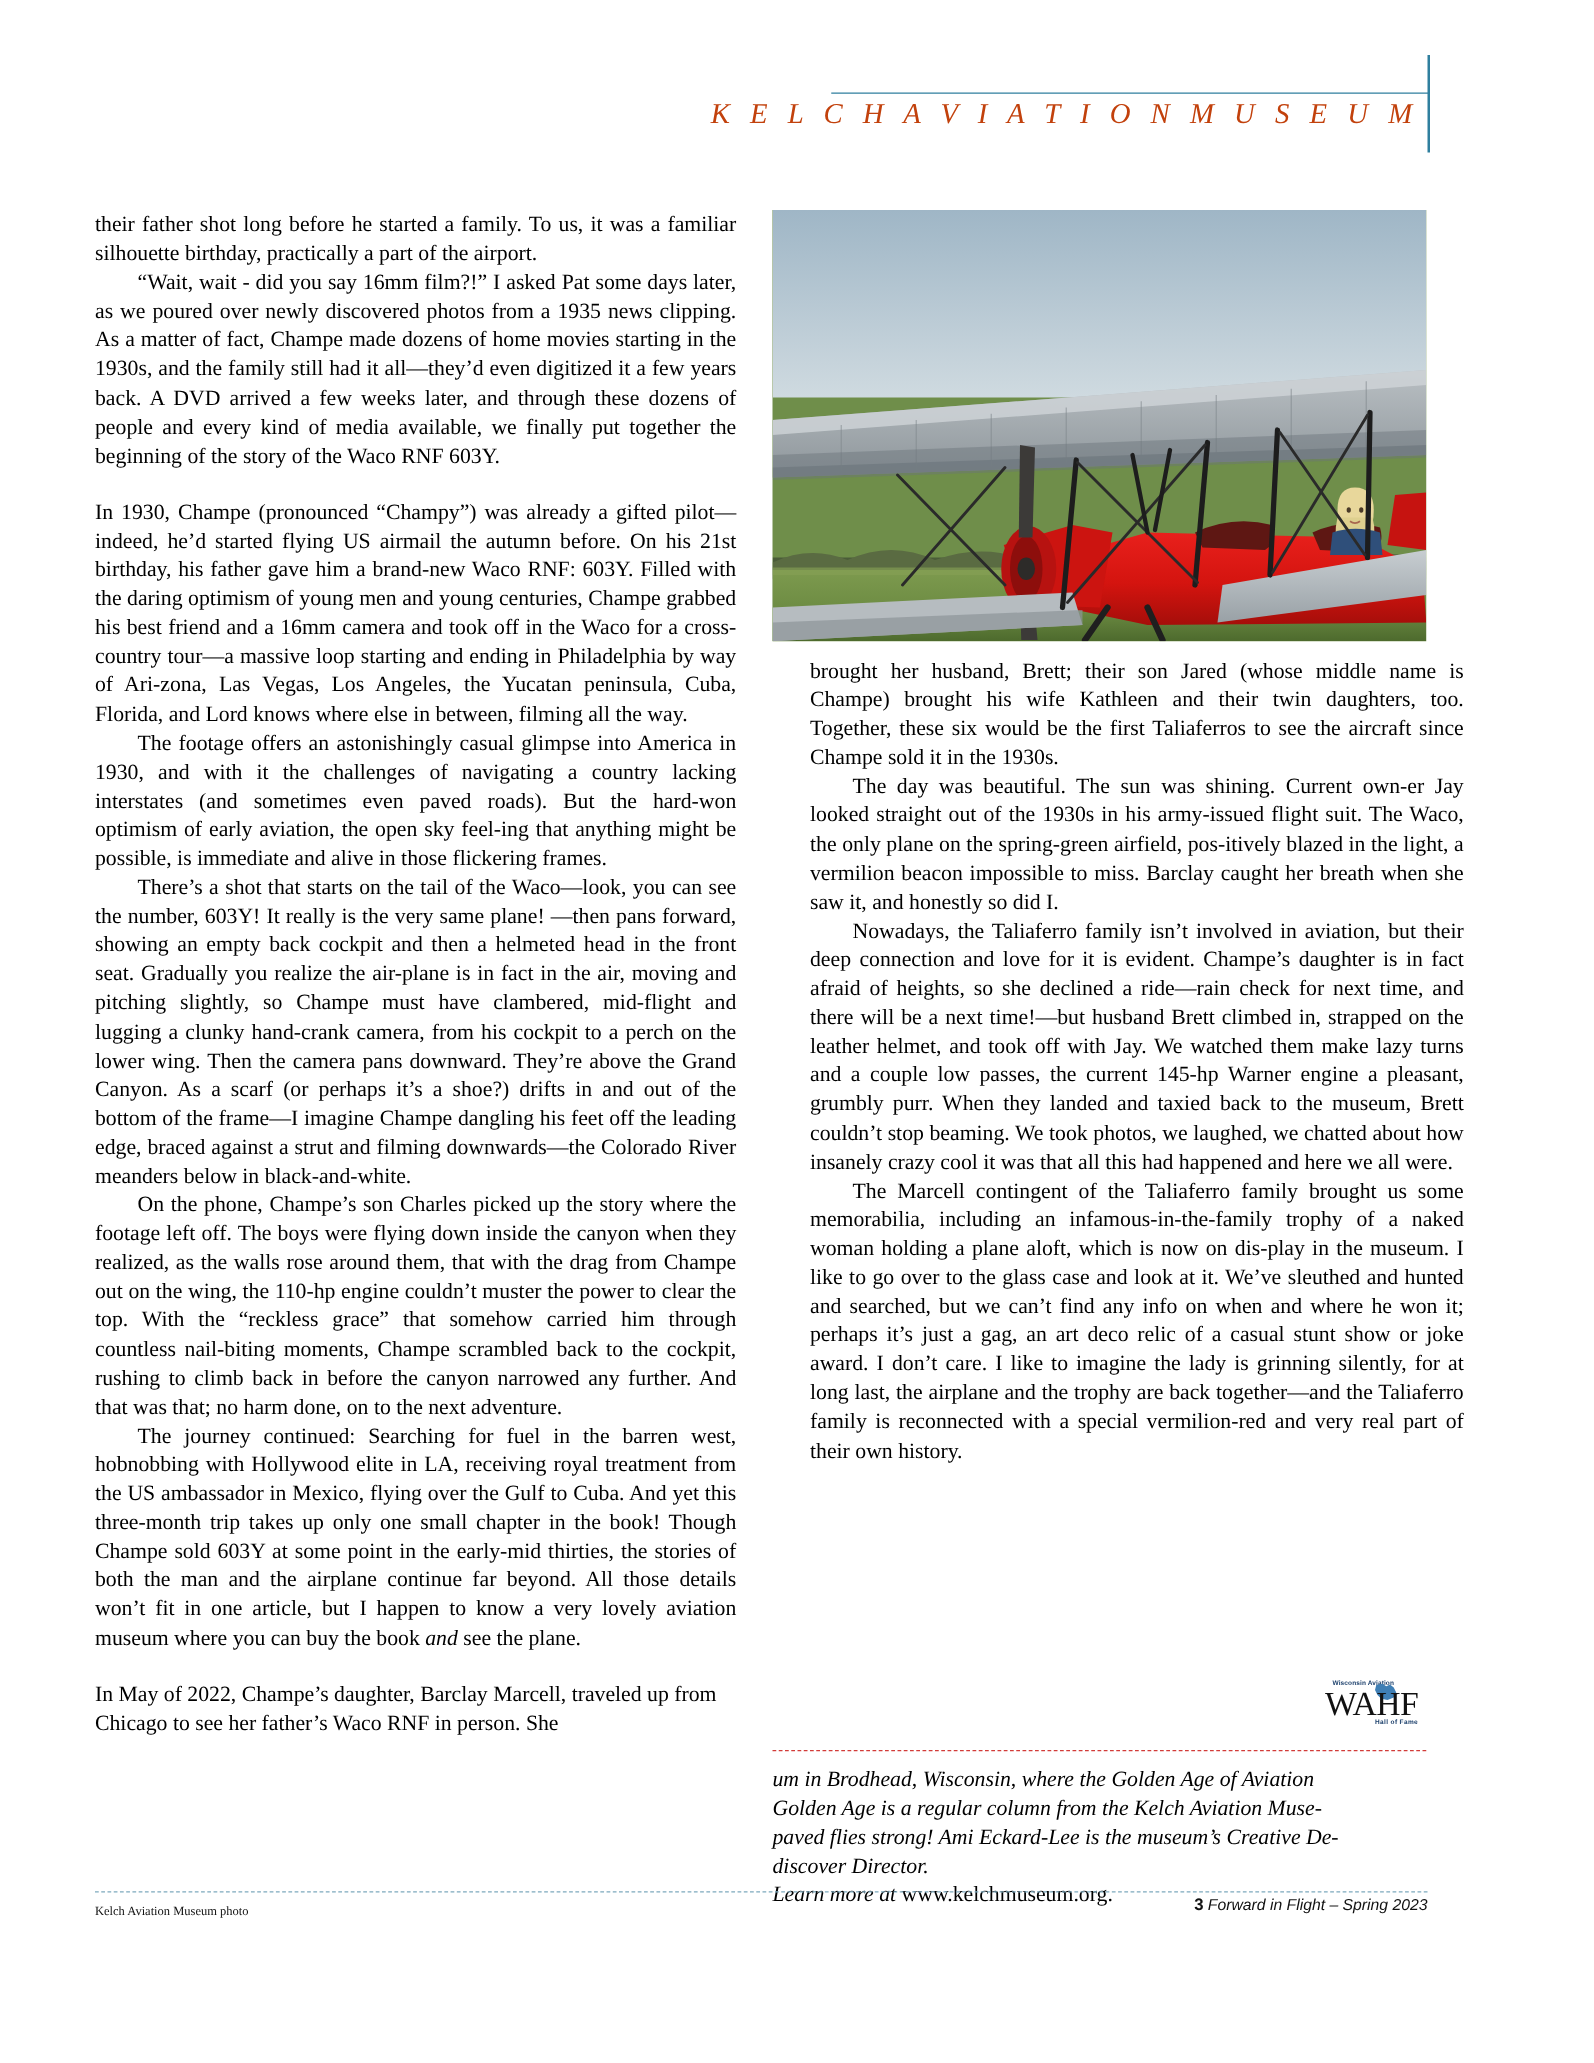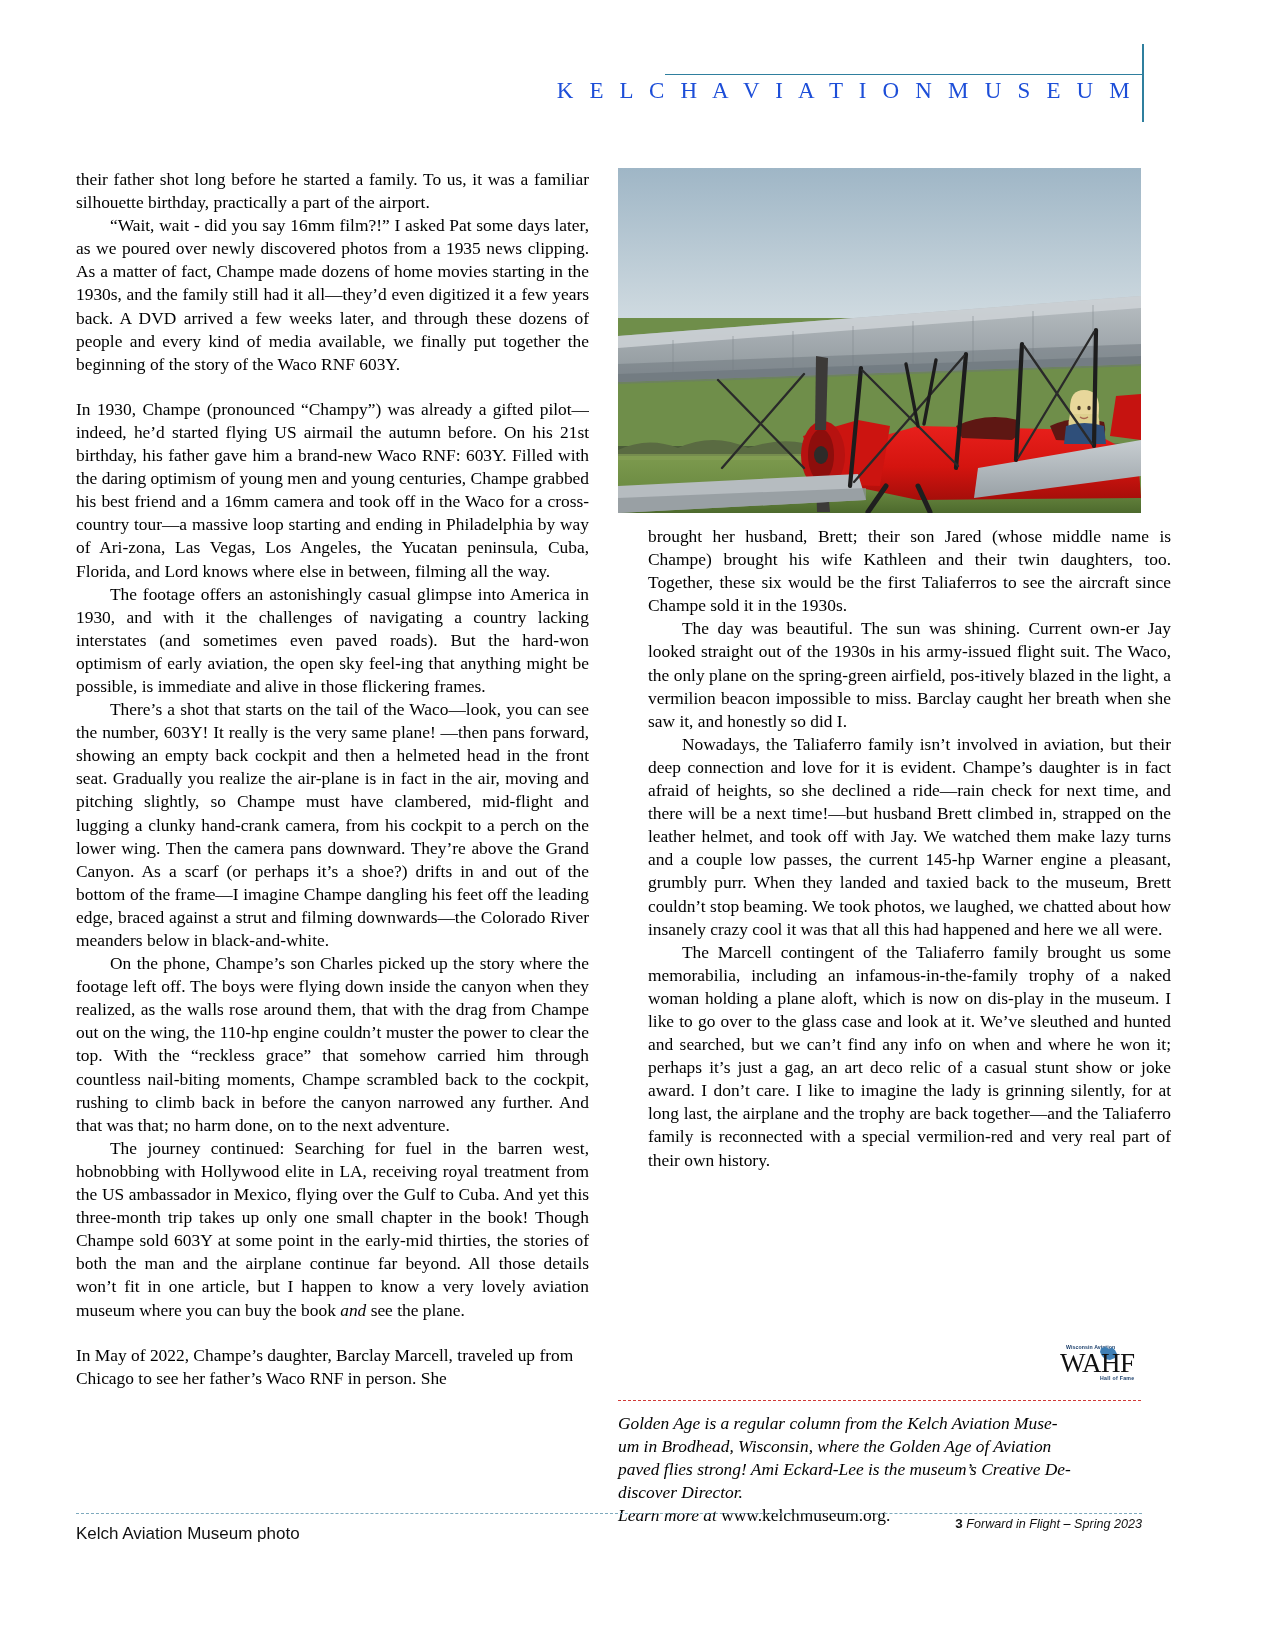--- a/index.html
+++ b/index.html
@@ -44,23 +44,24 @@
     height: 78px;
     background: #2f7f9e;
   }
   .mast-title {
     position: absolute;
     right: 140px;
     top: 78px;
     font-family: "Liberation Serif", "DejaVu Serif", serif;
     font-size: 23px;
     letter-spacing: 5.2px;
-    color: #1d4ed8;
+    color: #c2410c;
     white-space: nowrap;
     text-align: right;
+    font-style: italic;
   }
 
   
   .col {
     position: absolute;
     font-size: 17.4px;
     line-height: 23.1px;
     text-align: justify;
     text-justify: inter-word;
     -webkit-hyphens: none;
@@ -179,22 +180,22 @@
     left: 76px;
     top: 1513px;
     width: 1066px;
     height: 0;
     border-top: 1.4px dashed #7da9bd;
   }
   .footer-left {
     position: absolute;
     left: 76px;
     top: 1524px;
-    font-family: Liberation Sans, sans-serif;
-    font-size: 17px;
+    font-family: Liberation Serif, serif;
+    font-size: 10px;
     color: #111111;
   }
   .footer-right {
     position: absolute;
     right: 133px;
     top: 1516px;
     font-family: "Liberation Sans", "DejaVu Sans", sans-serif;
     font-size: 12.6px;
     font-style: italic;
     color: #111111;
@@ -347,22 +348,22 @@
     <div class="wahf-top">Wisconsin Aviation</div>
     <svg class="wahf-mark" viewBox="0 0 22 15" xmlns="http://www.w3.org/2000/svg">
       <path d="M3 2 L8 1 L11 3 L14 1.5 L17 4 L19 8 L17 12 L12 14 L7 13 L4 10 L2 6 Z" fill="#3f7fb5"></path>
     </svg>
     <div class="wahf-big">WAHF</div>
     <div class="wahf-sub">Hall of Fame</div>
   </div>
 
   <div class="bio-divider"></div>
   <div class="bio">
+    <p>um in Brodhead, Wisconsin, where the Golden Age of Aviation</p>
     <p>Golden Age is a regular column from the Kelch Aviation Muse-</p>
-    <p>um in Brodhead, Wisconsin, where the Golden Age of Aviation</p>
     <p>paved flies strong! Ami Eckard-Lee is the museum’s Creative De-</p>
     <p>discover Director.</p>
     <p><span>Learn more at</span><span class="roman"> www.kelchmuseum.org.</span></p>
   </div>
 
   <div class="footer-rule"></div>
   <div class="footer-left">Kelch Aviation Museum photo</div>
   <div class="footer-right"><span class="footer-page">3</span> <span>Forward in Flight – Spring 2023</span></div>
 
 </div>

